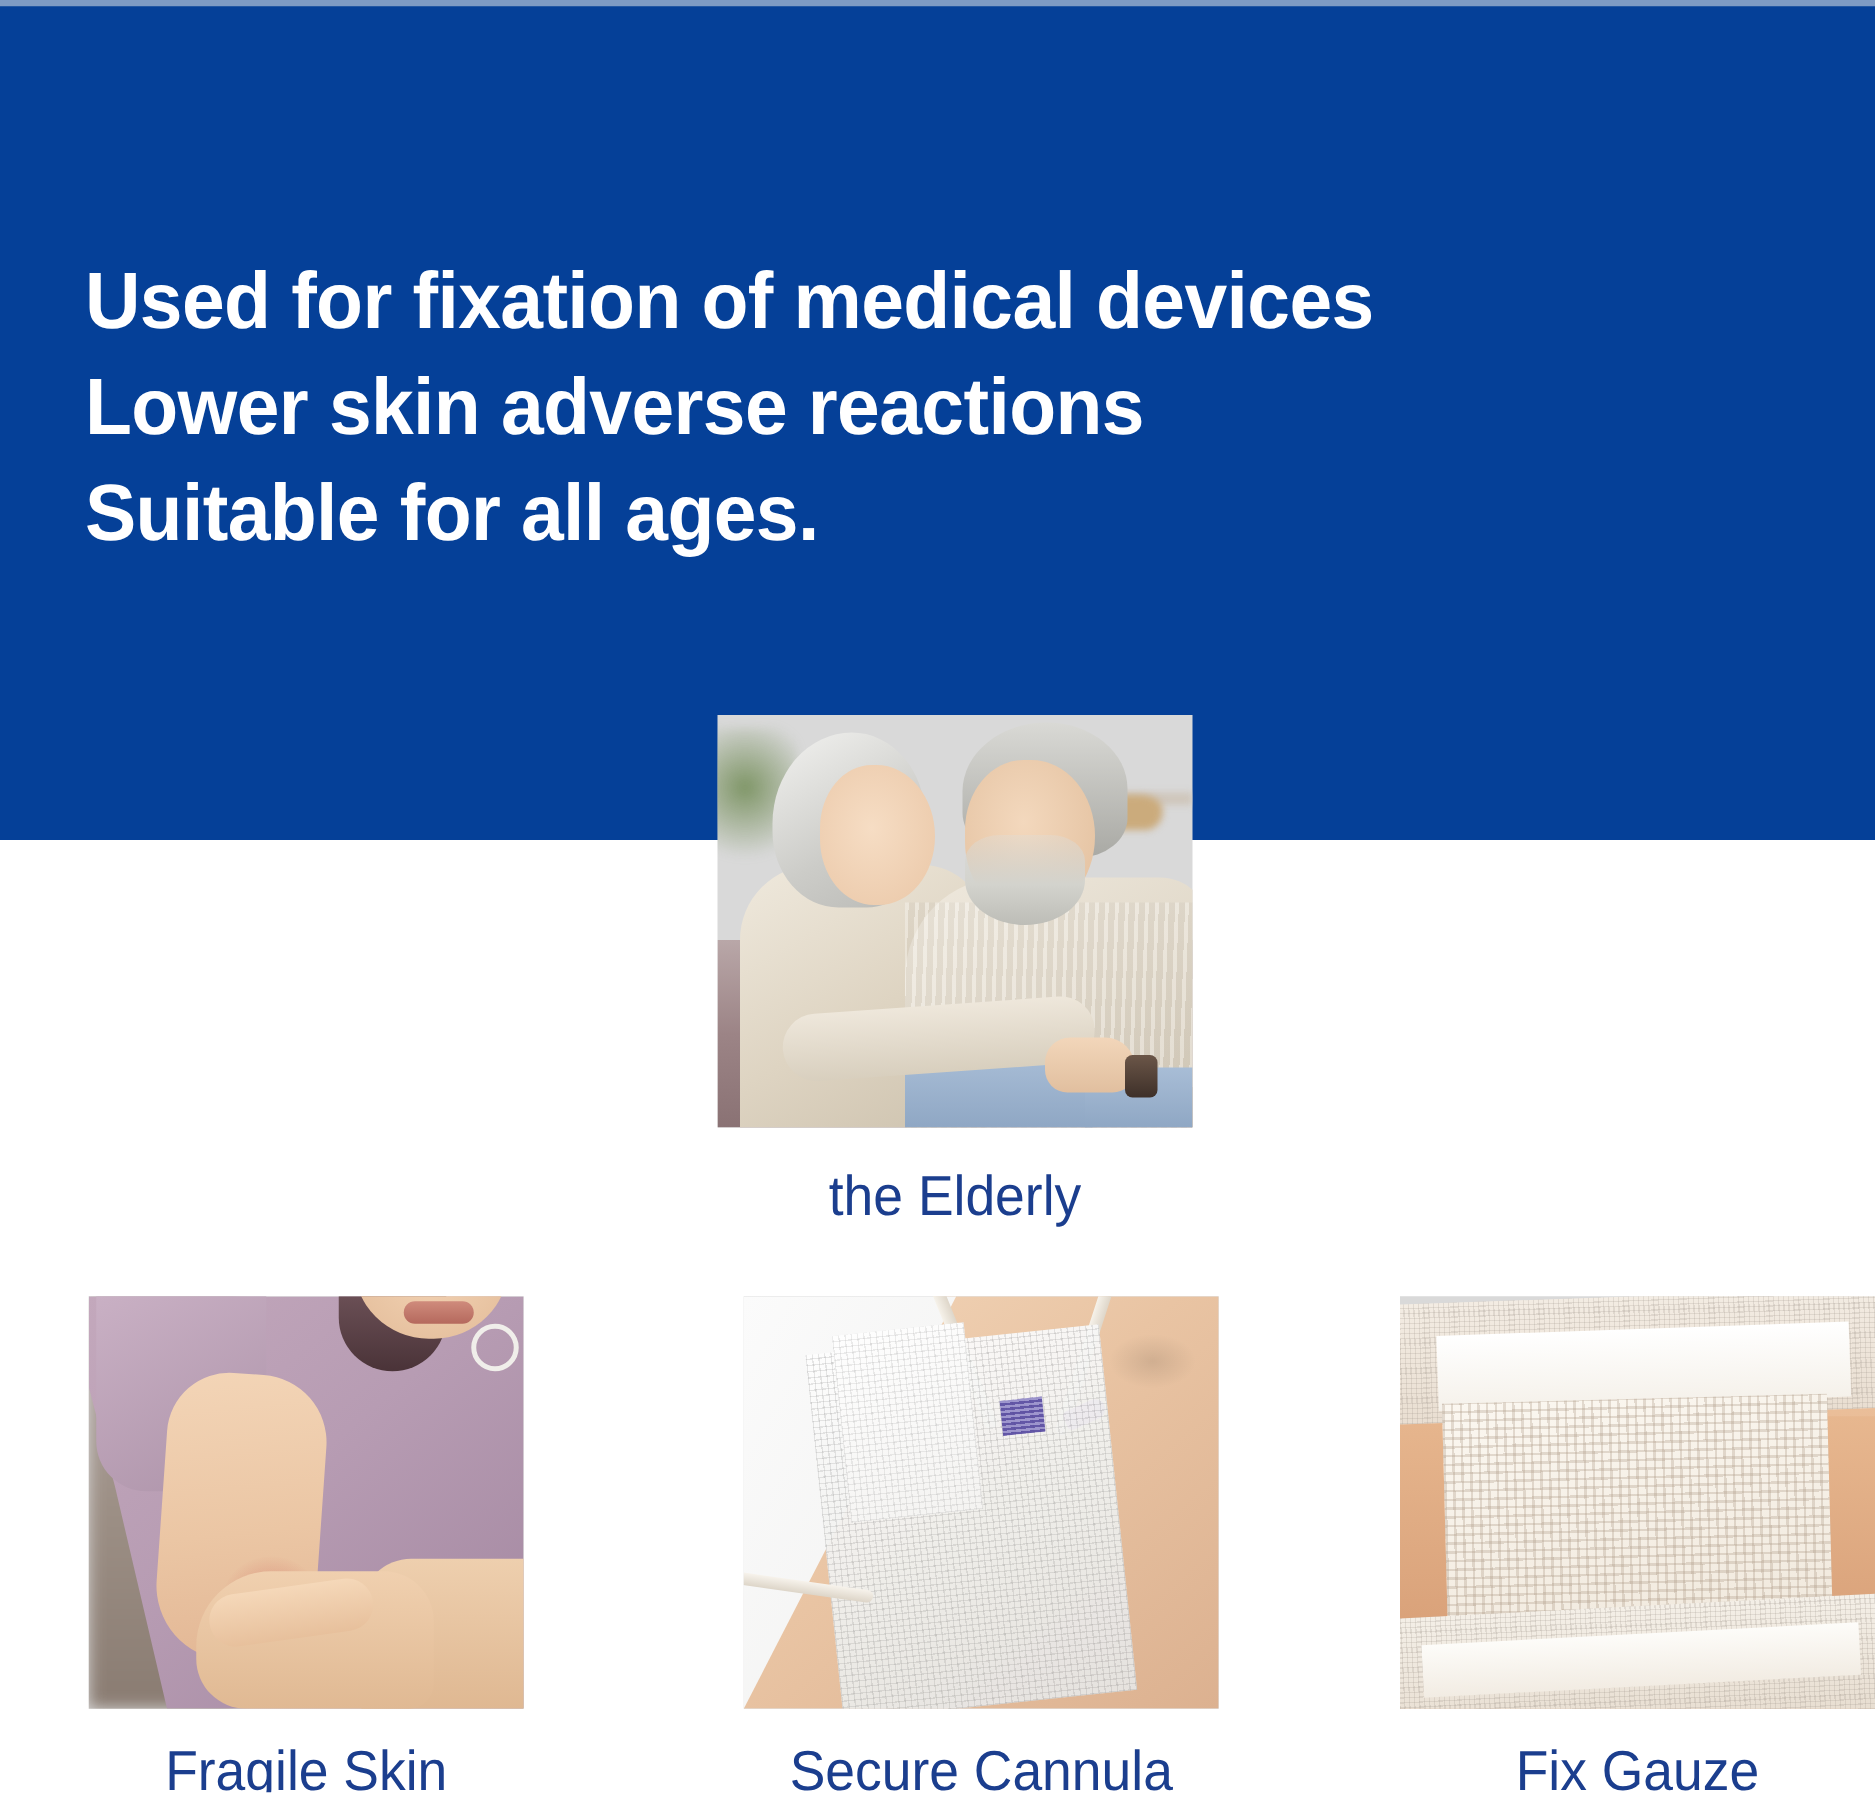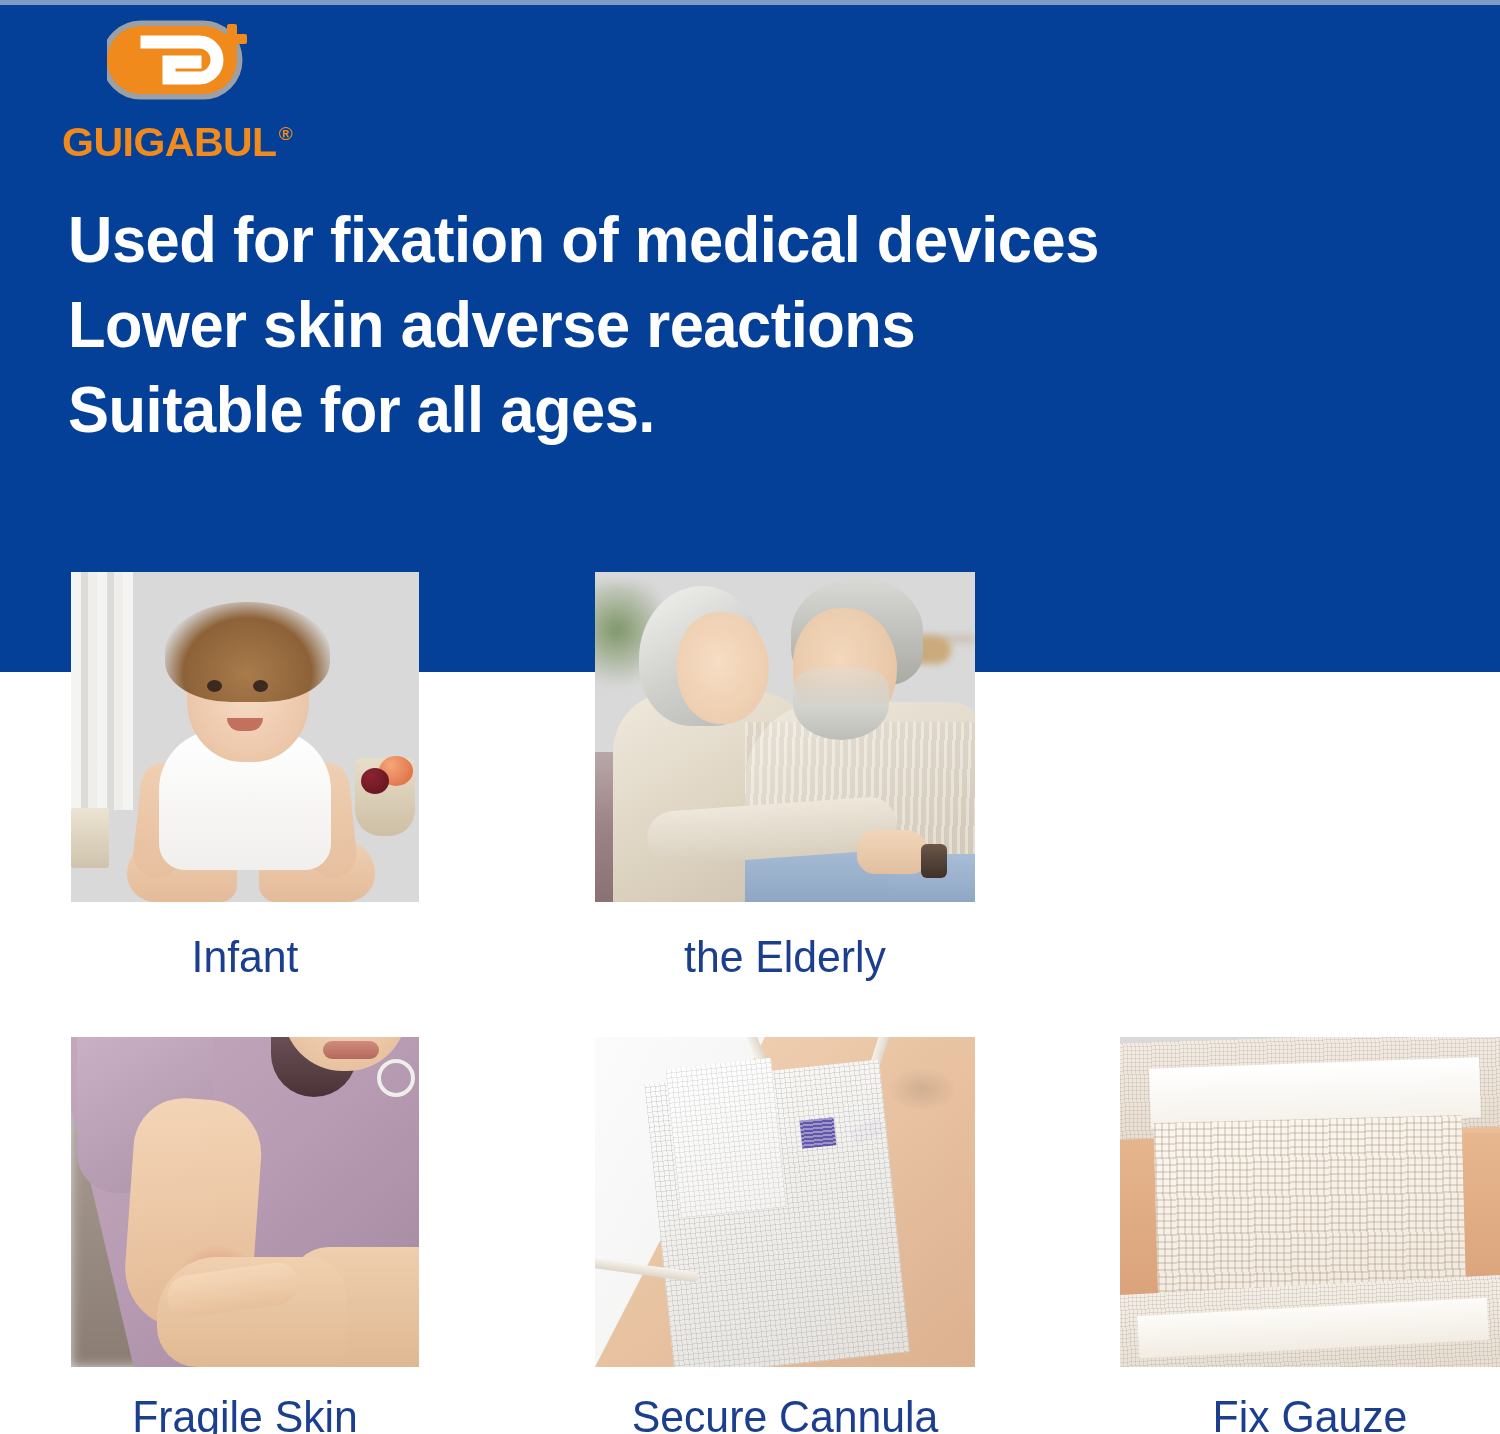--- a/index.html
+++ b/index.html
@@ -104,21 +104,21 @@
     font-size: 45px;
     line-height: 56px;
     white-space: nowrap;
     transform: scaleX(0.95);
     transform-origin: center top;
     text-align: center;
   }
 
   
   .card-1 { left: 71px;   top: 572px; width: 348px; }
-  .card-2 { left: 595px;  top: 572px; width: 380px; }
+  .card-2 { left: 574px;  top: 572px; width: 380px; }
   .card-3 { left: 1120px; top: 572px; width: 380px; }
   .card-4 { left: 71px;   top: 1037px; width: 348px; }
   .card-5 { left: 595px;  top: 1037px; width: 380px; }
   .card-6 { left: 1120px; top: 1037px; width: 380px; }
 
   .card-1 .photo, .card-4 .photo { width: 348px; height: 330px; }
   .card-2 .photo, .card-5 .photo { width: 380px; height: 330px; }
   .card-3 .photo, .card-6 .photo { width: 380px; height: 330px; }
 
   .card-1 .caption, .card-2 .caption, .card-3 .caption { margin-top: 27px; }
@@ -553,67 +553,27 @@
 </style>
 </head>
 <body>
 
 <div class="page">
 
   <div class="hero-band">
     <div class="hero-topline"></div>
   </div>
 
-  <div class="logo-block">
-
-    <div class="logo-mark">
-      <svg width="150" height="86" viewBox="0 0 150 86">
-
-        <path d="M34 6 H96 a34 34 0 0 1 0 68 H34 a34 34 0 0 1 0 -68 Z" fill="none" stroke="#9aa0a6" stroke-width="11" stroke-linejoin="round"></path>
-
-        <path d="M34 6 H96 a34 34 0 0 1 0 68 H34 a34 34 0 0 1 0 -68 Z" fill="#F08A1C"></path>
-
-        <path d="M40 22 H92 a18 18 0 0 1 0 36 H62 v-16 h26" fill="none" stroke="#ffffff" stroke-width="13" stroke-linecap="square" stroke-linejoin="miter"></path>
-
-        <rect x="120" y="4" width="10" height="30" rx="2" fill="#F08A1C"></rect>
-        <rect x="110" y="14" width="30" height="10" rx="2" fill="#F08A1C"></rect>
-      </svg>
-    </div>
-
-    <div class="wordmark">
-      <span>GUIGABUL</span><span class="reg">®</span>
-    </div>
-  </div>
 
   <div class="headline">
     <span class="hline">Used for fixation of medical devices</span>
     <span class="hline">Lower skin adverse reactions</span>
     <span class="hline">Suitable for all ages.</span>
   </div>
 
-  <div class="card card-1">
-    <div class="photo ph-infant">
-      <div class="curtain"></div>
-      <div class="bowl"></div>
-      <div class="fruit-a"></div>
-      <div class="fruit-b"></div>
-      <div class="box-l"></div>
-      <div class="leg-l"></div>
-      <div class="leg-r"></div>
-      <div class="arm-l"></div>
-      <div class="arm-r"></div>
-      <div class="body"></div>
-      <div class="head"></div>
-      <div class="hair"></div>
-      <div class="eye l"></div>
-      <div class="eye r"></div>
-      <div class="mouth"></div>
-    </div>
-    <div class="caption">Infant</div>
-  </div>
 
   <div class="card card-2">
     <div class="photo ph-elderly">
       <div class="plant"></div>
       <div class="shelf"></div>
       <div class="vase"></div>
       <div class="sofa"></div>
       <div class="w-body"></div>
       <div class="m-body"></div>
       <div class="ribs"></div>

